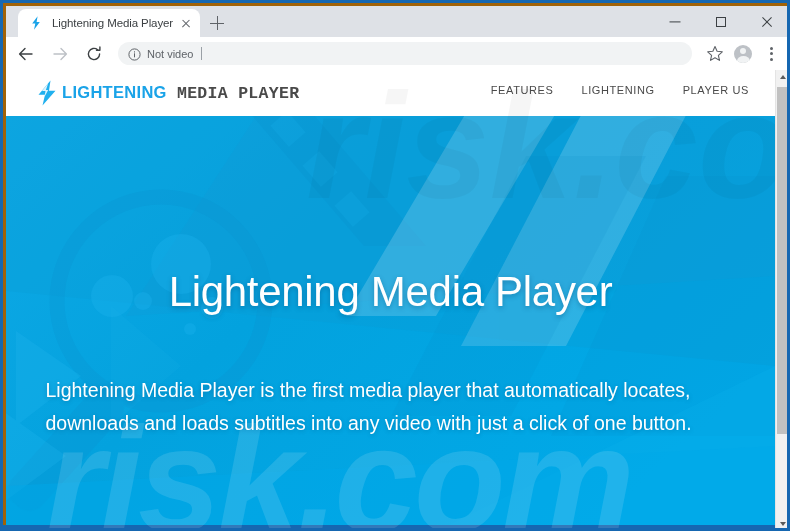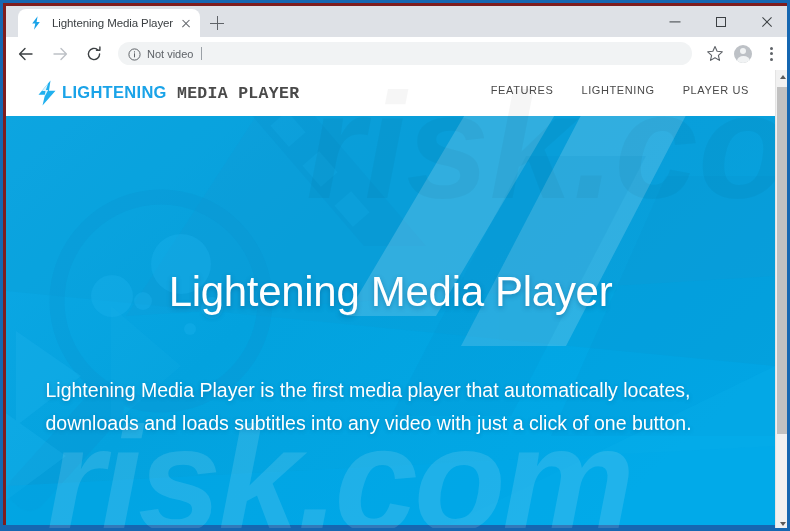--- a/index.html
+++ b/index.html
@@ -13,21 +13,21 @@
     overflow: hidden;
     font-family: "Liberation Sans", sans-serif;
   }
 
   
   .window {
     position: absolute;
     left: 0; top: 0;
     width: 790px;
     height: 531px;
-    background: #7f1d1d;
+    background: #a16207;
     box-sizing: border-box;
     border: 3px solid #1667b1;
     overflow: hidden;
   }
 
   
   .tabstrip {
     position: absolute;
     left: 3px; top: 3px;
     width: 784px;

